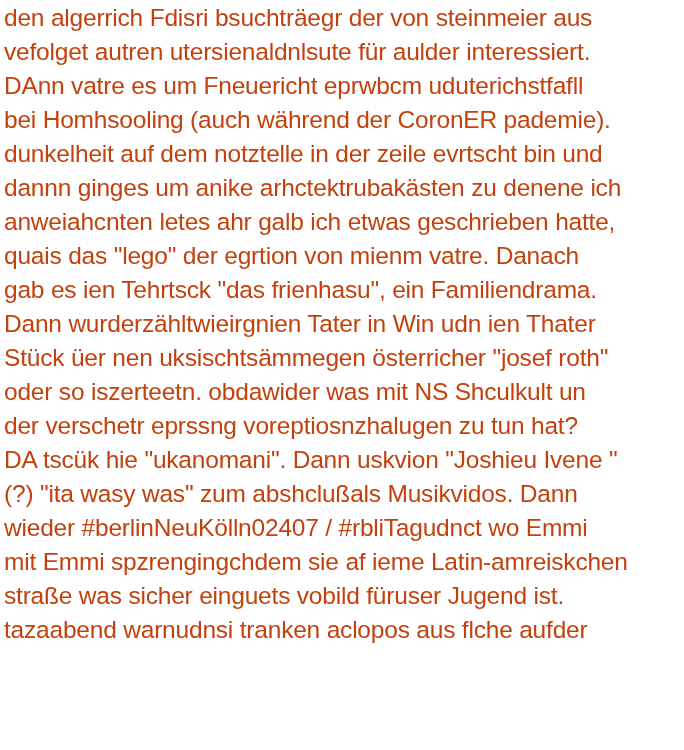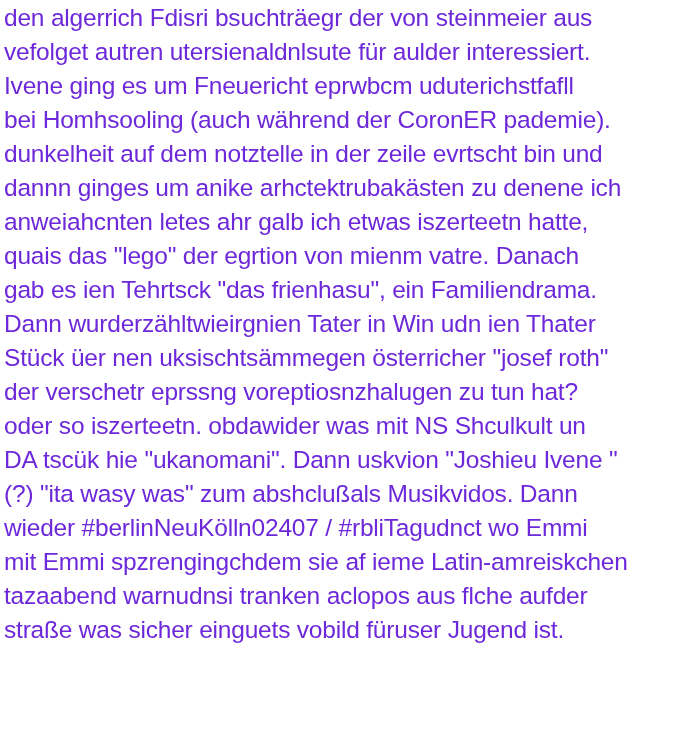--- a/index.html
+++ b/index.html
@@ -9,49 +9,49 @@
   }
   .page {
     width: 684px;
     height: 750px;
     background: #ffffff;
     overflow: hidden;
     box-sizing: border-box;
     padding: 1px 0 0 4px;
   }
   .text-block {
-    color: #6d28d9;
+    color: #c2410c;
     font-family: "Liberation Sans", "DejaVu Sans", sans-serif;
     font-size: 24.5px;
     line-height: 34px;
     letter-spacing: -0.2px;
   }
   .text-line {
     white-space: nowrap;
     height: 34px;
   }
 </style>
 </head>
 <body>
 
 <div class="page">
   <div class="text-block">
     <div class="text-line">den algerrich Fdisri bsuchträegr der von steinmeier aus</div>
     <div class="text-line">vefolget autren utersienaldnlsute für aulder interessiert.</div>
-    <div class="text-line">Ivene ging es um Fneuericht eprwbcm uduterichstfafll</div>
+    <div class="text-line">DAnn vatre es um Fneuericht eprwbcm uduterichstfafll</div>
     <div class="text-line">bei Homhsooling (auch während der CoronER pademie).</div>
     <div class="text-line">dunkelheit auf dem notztelle in der zeile evrtscht bin und</div>
     <div class="text-line">dannn ginges um anike arhctektrubakästen zu denene ich</div>
-    <div class="text-line">anweiahcnten letes ahr galb ich etwas iszerteetn hatte,</div>
+    <div class="text-line">anweiahcnten letes ahr galb ich etwas geschrieben hatte,</div>
     <div class="text-line">quais das "lego" der egrtion von mienm vatre. Danach</div>
     <div class="text-line">gab es ien Tehrtsck "das frienhasu", ein Familiendrama.</div>
     <div class="text-line">Dann wurderzähltwieirgnien Tater in Win udn ien Thater</div>
     <div class="text-line">Stück üer nen uksischtsämmegen österricher "josef roth"</div>
+    <div class="text-line">oder so iszerteetn. obdawider was mit NS Shculkult un</div>
     <div class="text-line">der verschetr eprssng voreptiosnzhalugen zu tun hat?</div>
-    <div class="text-line">oder so iszerteetn. obdawider was mit NS Shculkult un</div>
     <div class="text-line">DA tscük hie "ukanomani". Dann uskvion "Joshieu Ivene "</div>
     <div class="text-line">(?) "ita wasy was" zum abshclußals Musikvidos. Dann</div>
     <div class="text-line">wieder #berlinNeuKölln02407 / #rbliTagudnct wo Emmi</div>
     <div class="text-line">mit Emmi spzrengingchdem sie af ieme Latin-amreiskchen</div>
+    <div class="text-line">straße was sicher einguets vobild füruser Jugend ist.</div>
     <div class="text-line">tazaabend warnudnsi tranken aclopos aus flche aufder</div>
-    <div class="text-line">straße was sicher einguets vobild füruser Jugend ist.</div>
   </div>
 </div>
 
 </body></html>

